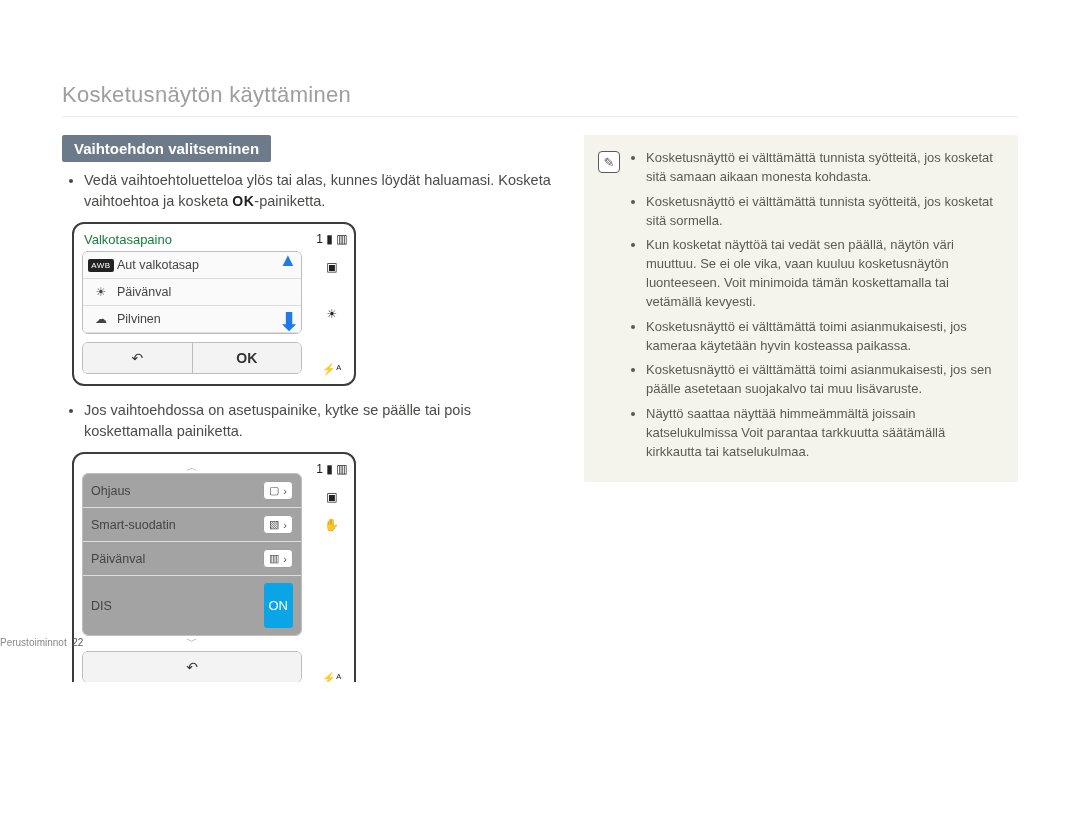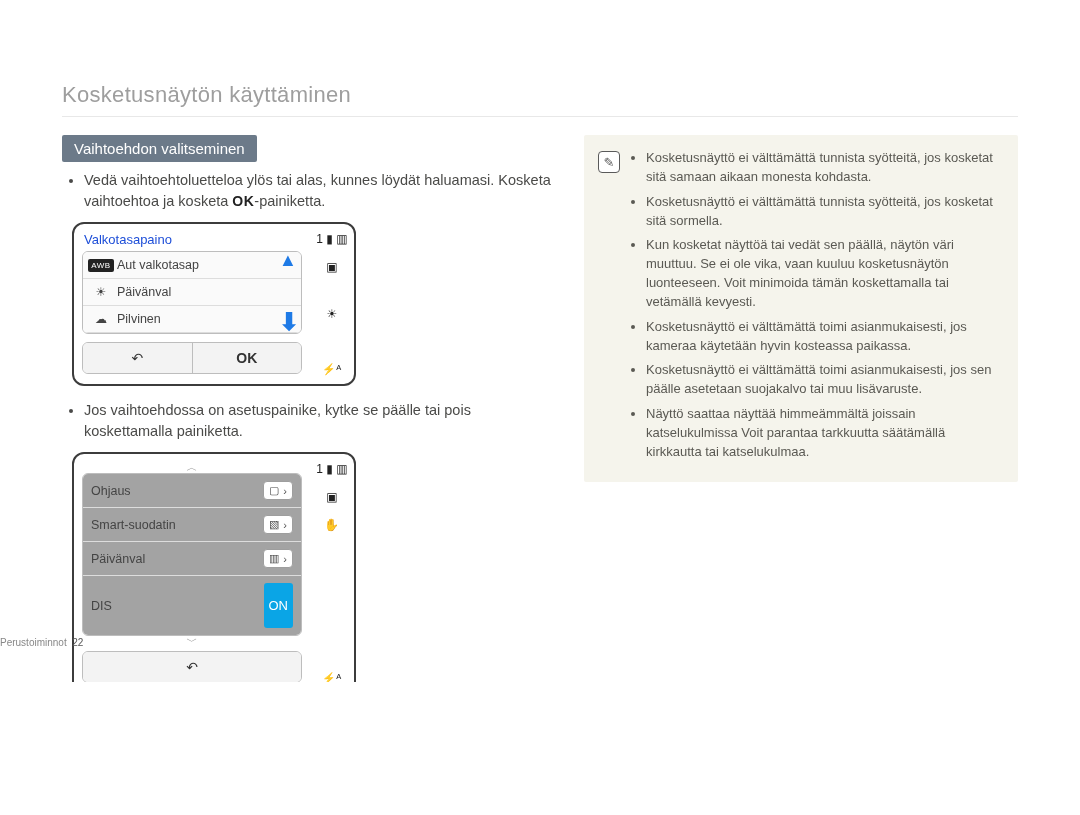--- a/index.html
+++ b/index.html
@@ -1,31 +1,31 @@
 <!DOCTYPE html>
 <html><head>
 <meta charset="utf-8">
 <style>
 html,body{margin:0;padding:0;background:#fff;font-family:Arial,Helvetica,sans-serif;color:#333}
 .page{width:1080px;height:658px;position:relative;margin:12px auto;box-sizing:border-box;padding:30px 62px 0 62px}
 .page-title{font-size:22px;font-weight:300;color:#9e9e9e;letter-spacing:.3px;padding:40px 0 8px 0;border-bottom:1px solid #e8e8e8;margin-bottom:18px}
 .cols{display:flex;gap:32px;align-items:flex-start}
 .left{width:490px}
 .right{flex:1}
-.section-pill{display:inline-block;background:#6c7a89;color:#fff;font-size:15px;font-weight:400;padding:5px 12px;border-radius:2px;margin-bottom:8px}
+.section-pill{display:inline-block;background:#6c7a89;color:#fff;font-size:15px;font-weight:700;padding:5px 12px;border-radius:2px;margin-bottom:8px}
 ul.body{list-style:disc;padding-left:22px;margin:0 0 10px 0}
 ul.body>li{font-size:14.5px;color:#4a4a48;line-height:1.45;margin-bottom:4px}
 .ok-inline{display:inline-block;font-weight:800;font-family:Arial;letter-spacing:.5px;font-size:14px;color:#222}
 
 
 .device{border:2px solid #3c3c3c;border-radius:12px;background:#fff;width:280px;margin:6px 0 14px 10px}
 .device-inner{display:flex}
 .device-main{flex:1;padding:8px 8px 0 8px}
 .sidecol{width:32px;border-left:0;padding:8px 6px;display:flex;flex-direction:column;gap:14px;align-items:center;font-size:12px;color:#222}
-.device-title{font-size:13px;color:#1d4ed8;padding:0 2px 4px 2px;display:flex;justify-content:space-between;align-items:center}
+.device-title{font-size:13px;color:#15803d;padding:0 2px 4px 2px;display:flex;justify-content:space-between;align-items:center}
 .list-wrap{border:1px solid #bdbdbd;border-radius:6px;overflow:hidden;position:relative}
 .list-item{display:flex;align-items:center;gap:6px;padding:6px 8px;font-size:12.5px;color:#444;border-bottom:1px solid #ddd;background:#fafafa}
 .list-item:last-child{border-bottom:none}
 .li-icon{width:20px;height:14px;display:inline-flex;align-items:center;justify-content:center}
 .scroll-arrow{position:absolute;right:6px;width:16px;color:#1e7ae6;font-weight:bold}
 .scroll-up{top:-2px;font-size:18px}
 .scroll-down{top:56px;font-size:24px}
 .btn-row{display:flex;border:1px solid #bdbdbd;border-radius:6px;margin-top:8px;margin-bottom:10px;overflow:hidden}
 .btn-row .b{flex:1;text-align:center;padding:7px 0;font-size:14px;background:#f3f3f3}
 .btn-row .b+.b{border-left:1px solid #bdbdbd;font-weight:800}

